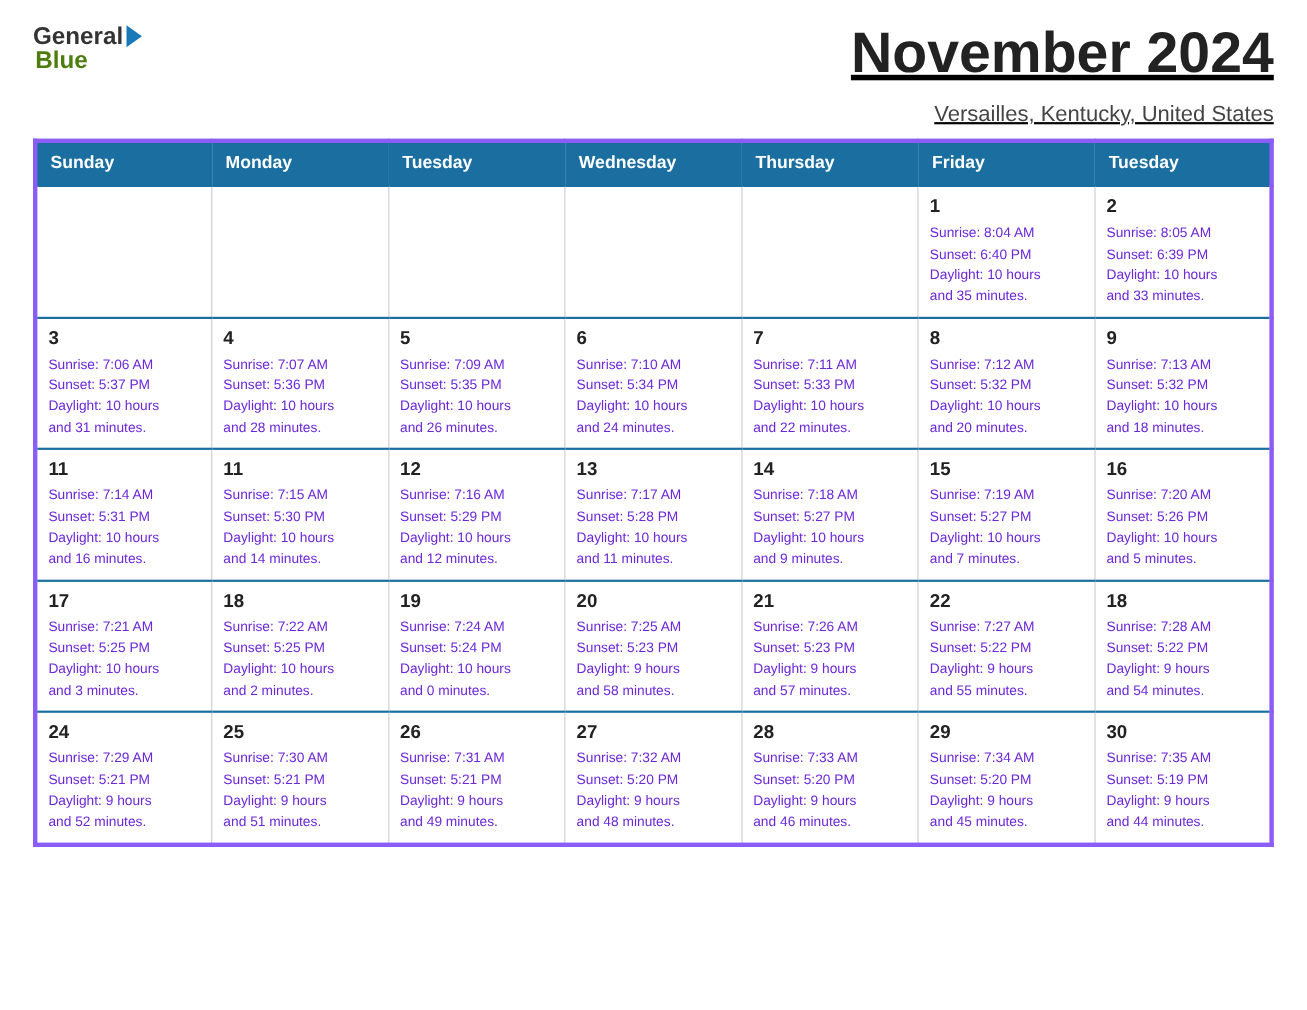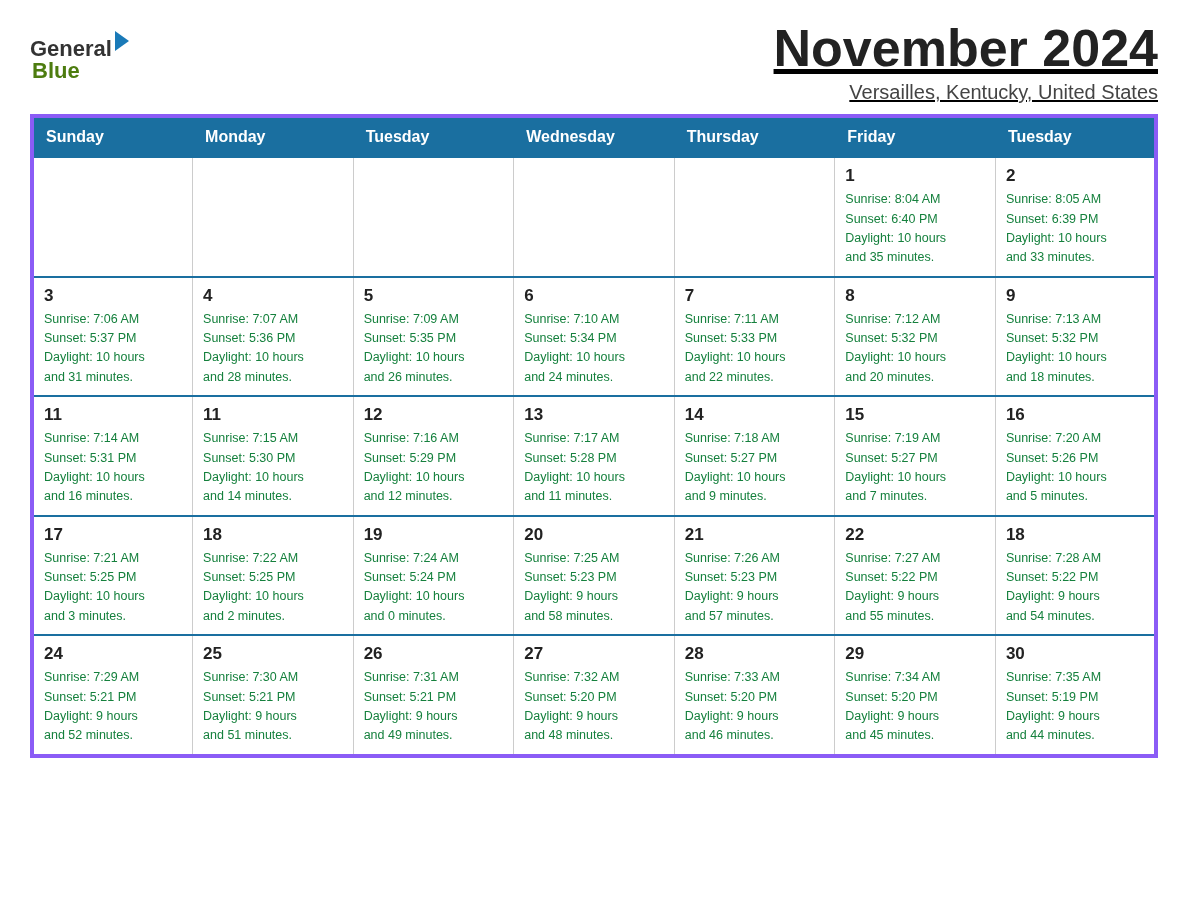--- a/index.html
+++ b/index.html
@@ -21,21 +21,21 @@
       flex-direction: column;
       align-items: flex-start;
     }
     .logo-top {
       display: flex;
       align-items: center;
       font-size: 22px;
       font-weight: bold;
       color: #333;
     }
-    .logo-general { color: #333; margin-top: 16px; }
+    .logo-general { color: #333; }
     .logo-arrow {
       width: 0; height: 0;
       border-left: 14px solid #1a7ab8;
       border-top: 10px solid transparent;
       border-bottom: 10px solid transparent;
       margin-left: 3px;
     }
     .logo-blue {
       color: #4d7c0f;
       font-size: 22px;
@@ -49,21 +49,21 @@
     }
     .month-title {
       font-size: 52px;
       font-weight: bold;
       color: #222;
       line-height: 1.1;
     }
     .location {
       font-size: 20px;
       color: #444;
-      margin-top: 4px;
+      margin-top: 16px;
     }
     .calendar {
       width: 100%;
       border-collapse: collapse;
       border: 4px solid #8b5cf6;
       margin-top: 10px;
     }
     .calendar th {
       background-color: #1a6fa0;
       color: #fff;
@@ -85,21 +85,21 @@
       background: #fff;
     }
     .day-number {
       font-size: 17px;
       font-weight: bold;
       color: #222;
       margin-bottom: 4px;
     }
     .day-info {
       font-size: 12.5px;
-      color: #15803d;
+      color: #6d28d9;
       line-height: 1.55;
     }
     .row-top td {
       border-top: 2px solid #1a6fa0;
     }
   </style>
 </head>
 <body>
 
 <div class="header">

